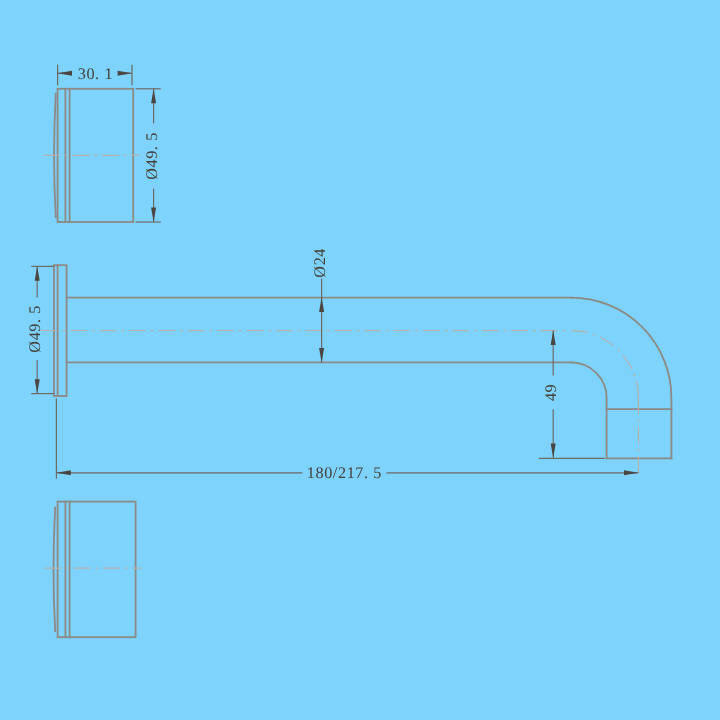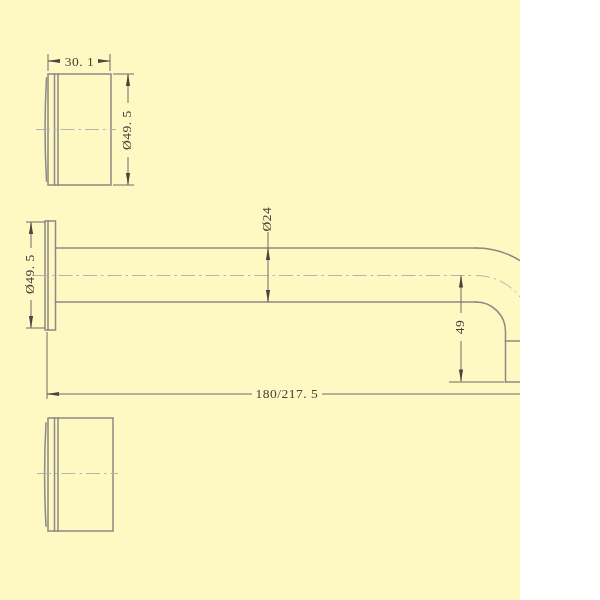--- a/index.html
+++ b/index.html
@@ -1,17 +1,17 @@
 <!DOCTYPE html>
 <html><head>
 <meta charset="utf-8">
 <style>
   html,body{margin:0;padding:0;background:#ffffff;}
   .canvas{
-    width:520px;height:600px;background:#fef9c3;position:relative;overflow:hidden;
+    width:600px;height:600px;background:#7dd3fc;position:relative;overflow:hidden;
     font-family:"Liberation Serif","DejaVu Serif",serif;
   }
   svg{display:block;}
   svg text{
     fill:#454039;
     font-size:13.5px;
     font-family:"Liberation Serif","DejaVu Serif",serif;
     letter-spacing:0.5px;
   }
   .body line,.body path,.body rect{

